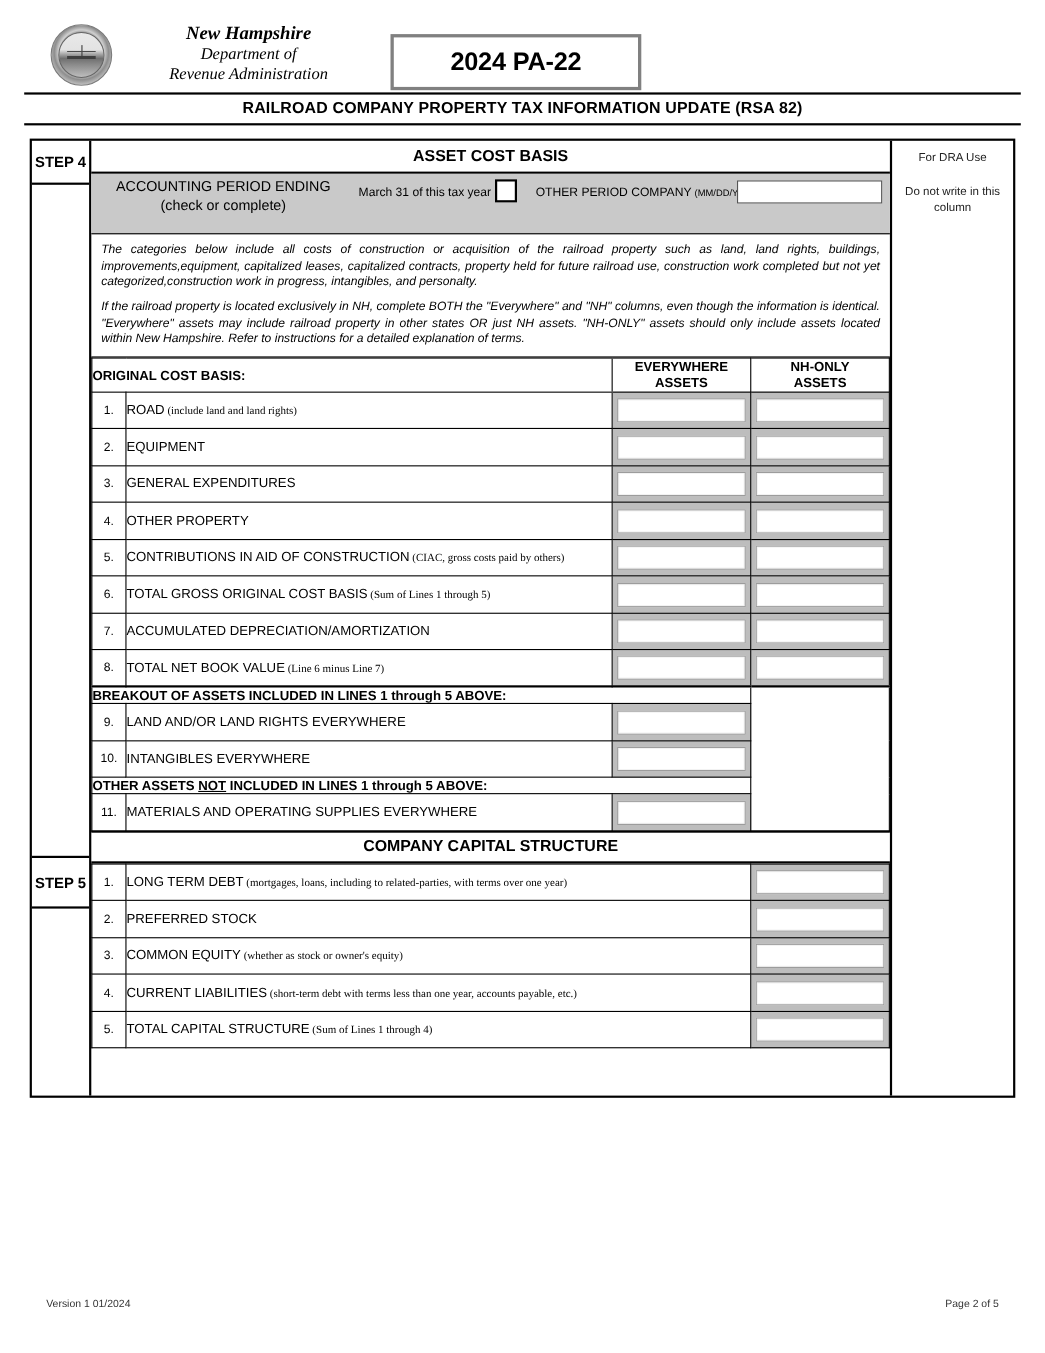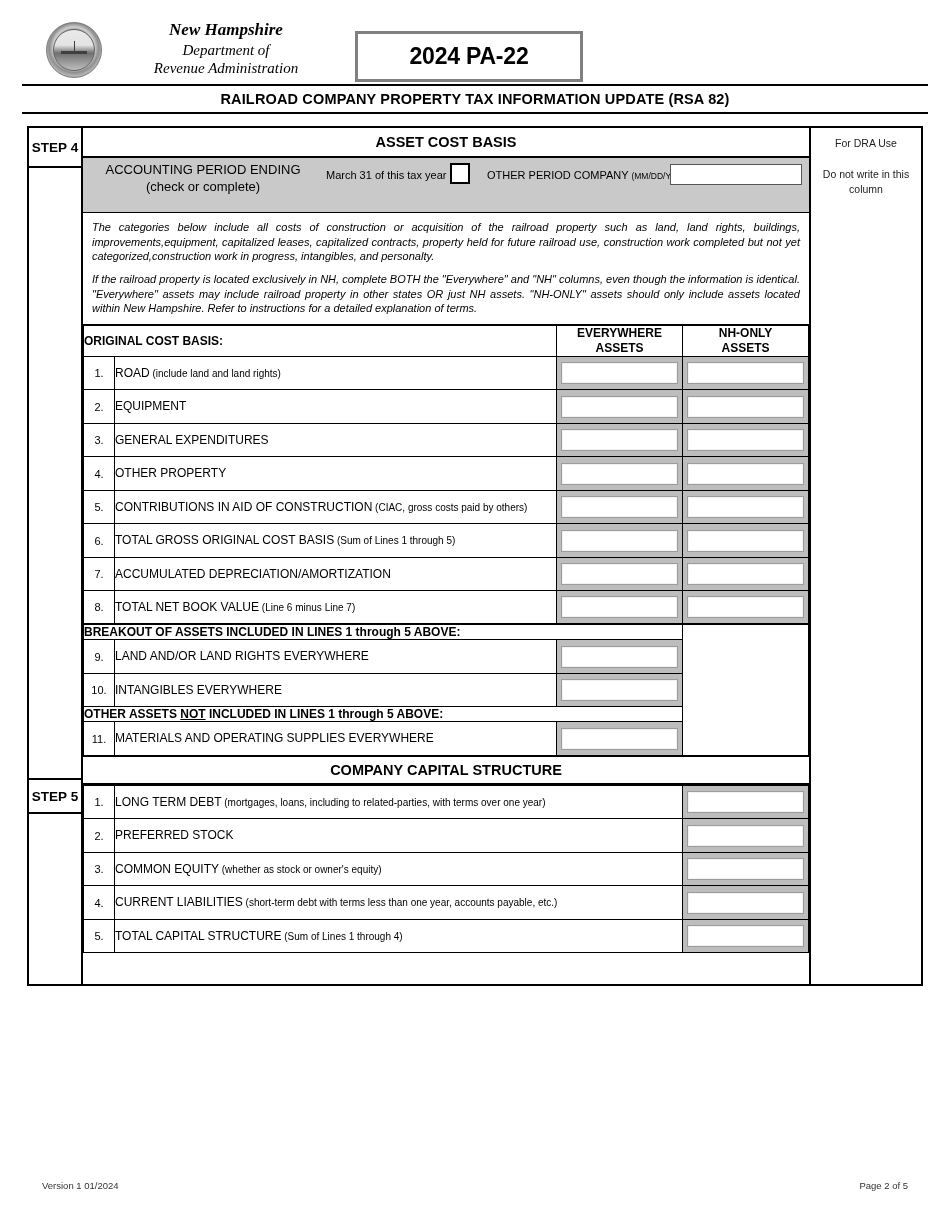--- a/index.html
+++ b/index.html
@@ -162,21 +162,21 @@
     display: flex;
     align-items: center;
     justify-content: center;
     font-size: 13.5px;
     font-weight: bold;
     border-bottom: 2px solid #000;
     box-sizing: border-box;
   }
   .step-filler-a { height: 612px; }
   .step-cell-2 {
-    height: 36px;
+    height: 48px;
     display: flex;
     align-items: center;
     justify-content: center;
     font-size: 13.5px;
     font-weight: bold;
     border-bottom: 2px solid #000;
     border-top: 2px solid #000;
     box-sizing: border-box;
     margin-top: -2px;
   }
@@ -288,21 +288,21 @@
   .num-cell {
     text-align: center;
     font-size: 11px;
     padding: 2px 0;
   }
   .desc-cell {
     font-size: 12px;
     padding: 4px 6px 4px 8px;
     line-height: 1.25;
   }
-  .desc-cell .sm { font-size: 10px; }
+  .desc-cell .sm { font-size: 10px; font-family: Liberation Serif, serif; }
   .row-h td { height: 33.5px; }
 
   
   .moneycell {
     background: #bdbdbd;
     padding: 3px 4px !important;
     border-top: 1.5px solid #000 !important;
     border-bottom: 1.5px solid #000 !important;
     border-left: 1.5px solid #000 !important;
     border-right: 1.5px solid #000 !important;

